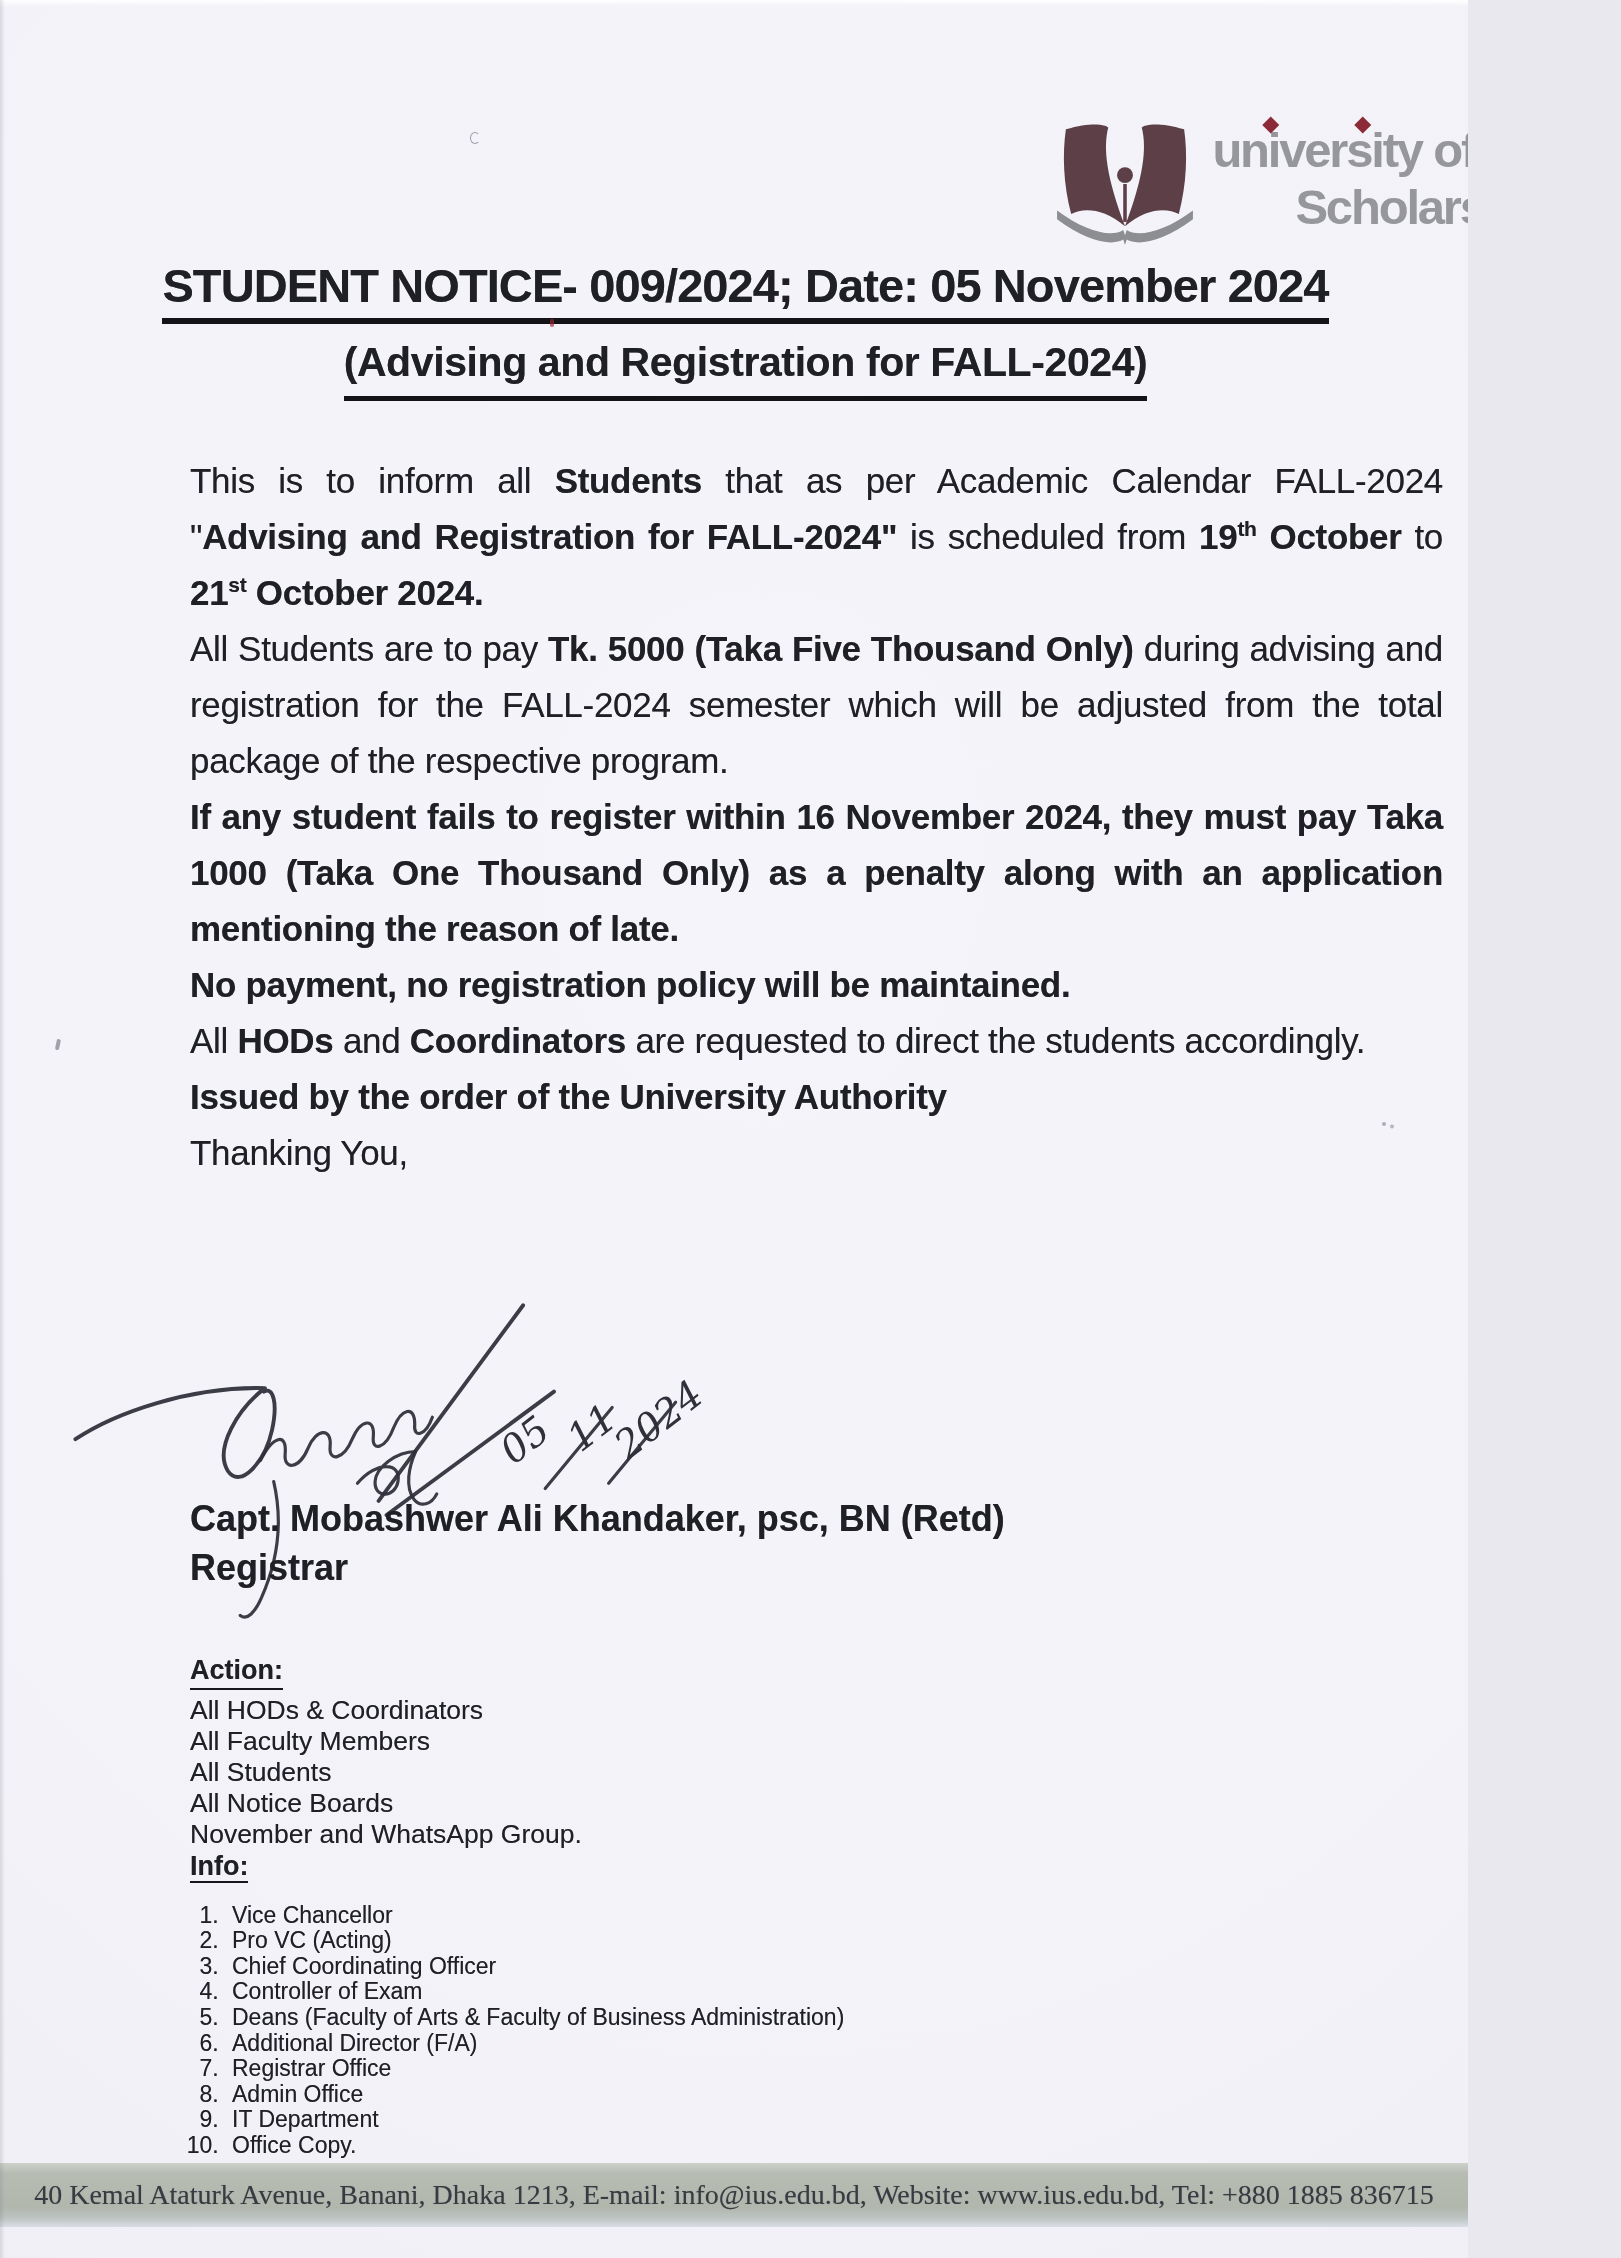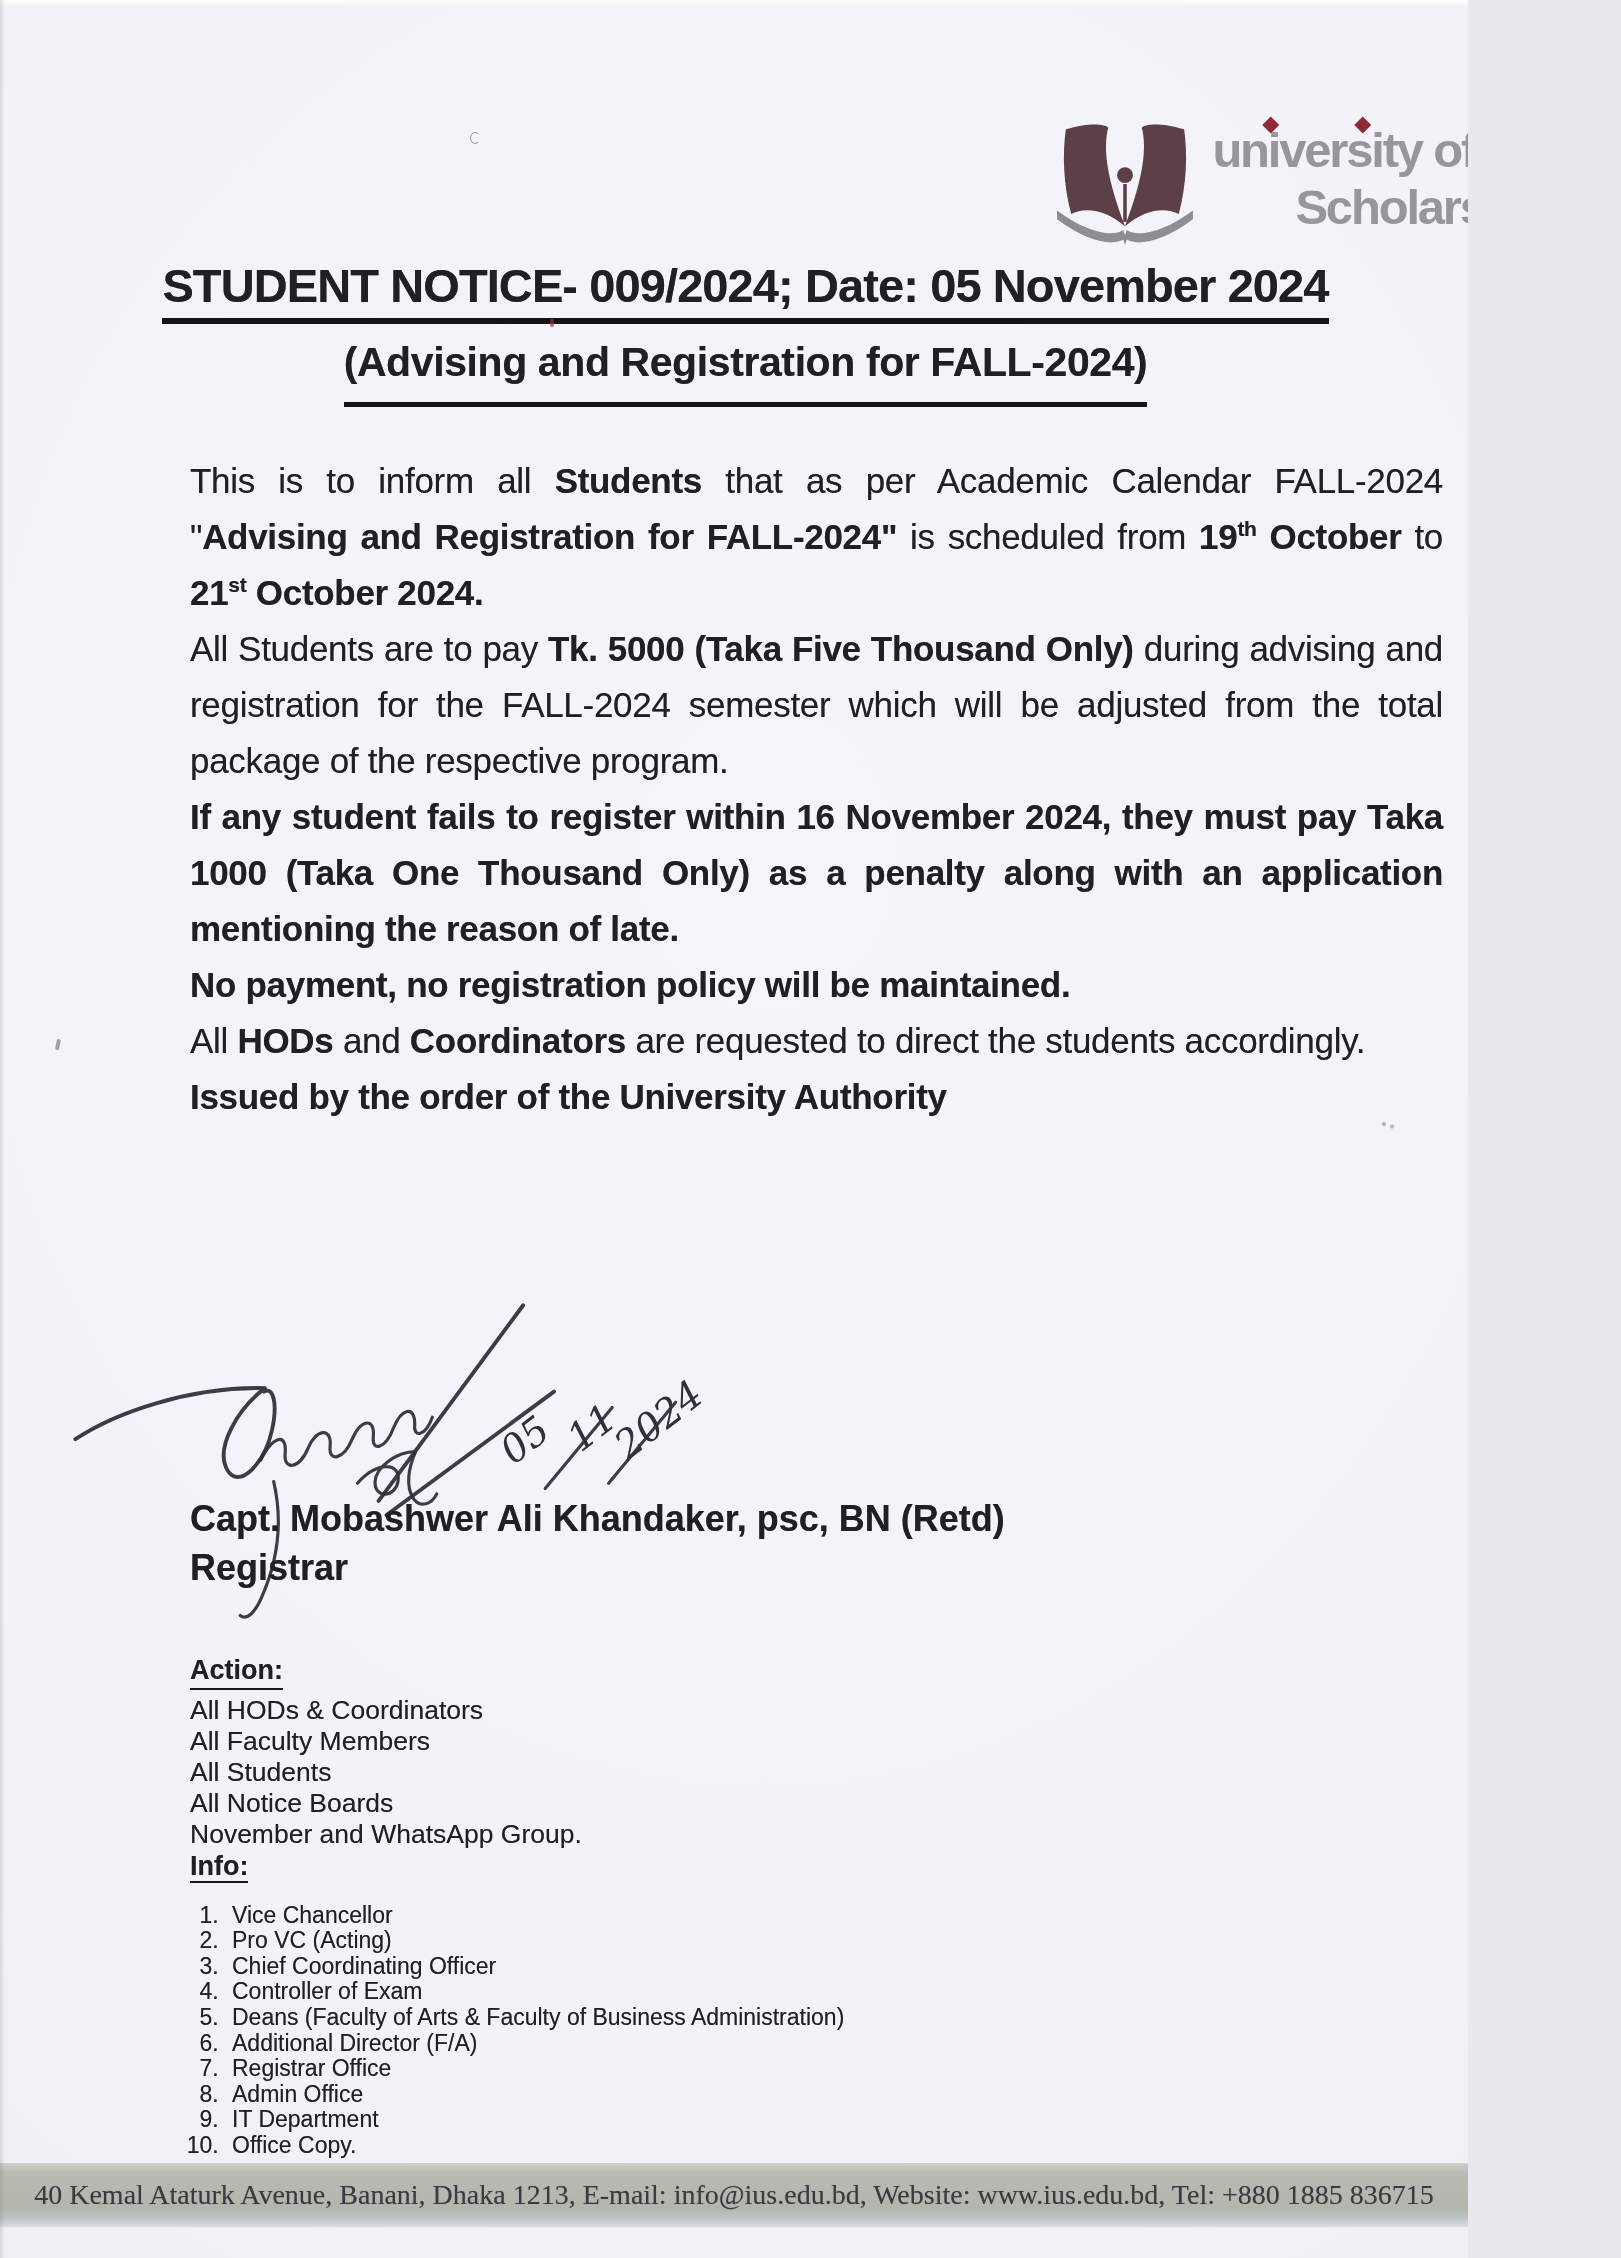--- a/index.html
+++ b/index.html
@@ -29,21 +29,21 @@
   .d1{left:53px;top:-6.2px;}
   .d2{left:145px;top:-6.2px;}
 
   
   .title-wrap{position:absolute;top:258px;left:0;width:100%;text-align:center;padding-left:23px;box-sizing:border-box;}
   .title-line{font-size:47px;font-weight:700;letter-spacing:-0.9px;
     text-shadow:0 0 0.5px rgba(18,18,24,.6);}
   .title-line .u{display:inline-block;border-bottom:6.2px solid #141418;padding-bottom:5.3px;}
   .subtitle-line{margin-top:15px;font-size:41px;font-weight:700;letter-spacing:-0.4px;
     text-shadow:0 0 0.5px rgba(18,18,24,.6);}
-  .subtitle-line .u{display:inline-block;border-bottom:5.3px solid #141418;padding-bottom:16px;}
+  .subtitle-line .u{display:inline-block;border-bottom:5.3px solid #141418;padding-bottom:10px;}
 
   
   .content{position:absolute;left:190px;top:453px;width:1253px;
     font-size:35px;line-height:56px;letter-spacing:-0.3px;
     text-shadow:0 0 0.5px rgba(25,25,32,.55);}
   .content p{margin:0;text-align:justify;}
   .content p.single{text-align:left;}
   .mt-p2{margin-top:24px;}
   .mt-p3{margin-top:17.6px;}
   .mt-p4{margin-top:34px;}
@@ -120,20 +120,21 @@
     <p class="mt-p2"><span>All Students are to pay </span><b>Tk. 5000 (Taka Five Thousand Only)</b><span> during advising and registration for the FALL-2024 semester which will be adjusted from the total package of the respective program.</span></p>
 
     <p class="mt-p3"><b>If any student fails to register within 16 November 2024, they must pay Taka 1000 (Taka One Thousand Only) as a penalty along with an application mentioning the reason of late.</b></p>
 
     <p class="mt-p4 single"><b>No payment, no registration policy will be maintained.</b></p>
 
     <p class="mt-p5 single"><span>All </span><b>HODs</b><span> and </span><b>Coordinators</b><span> are requested to direct the students accordingly.</span></p>
 
     <p class="mt-p6 single"><b>Issued by the order of the University Authority</b></p>
 
+    <p class="mt-closing single">Thanking You,</p>
   </div>
 
   <svg class="sig-svg" viewBox="0 0 900 430" aria-hidden="true">
     <path class="ink" d="M 25,192 C 70,162 155,132 240,134 C 210,157 182,202 198,228 C 212,249 240,218 248,182 C 255,150 249,132 239,138"></path>
     <path class="ink ink-thin" d="M 235,216 c 14,-28 30,-32 28,-8 c -2,20 16,18 26,-6 c 9,-22 27,-24 25,-2 c -2,18 15,16 25,-8 c 10,-23 26,-25 24,-3 c -2,18 14,14 23,-10 c 9,-22 24,-26 24,-4 c -2,16 12,14 20,-8"></path>
     <path class="ink ink-thin" d="M 345,242 c 22,-26 50,-24 46,-2 c -3,18 -27,20 -26,0 c 1,-16 24,-34 46,-34 c -8,18 -12,40 -2,54 c 8,10 20,6 26,-6"></path>
     <path class="ink ink-thin" d="M 250,240 C 262,292 252,336 236,372 C 229,388 220,398 212,392"></path>
     <path class="ink" d="M 369,262 L 533,40"></path>
     <path class="ink" d="M 378,278 L 568,138"></path>
     <path class="ink ink-thin" d="M 558,248 L 634,156"></path>

